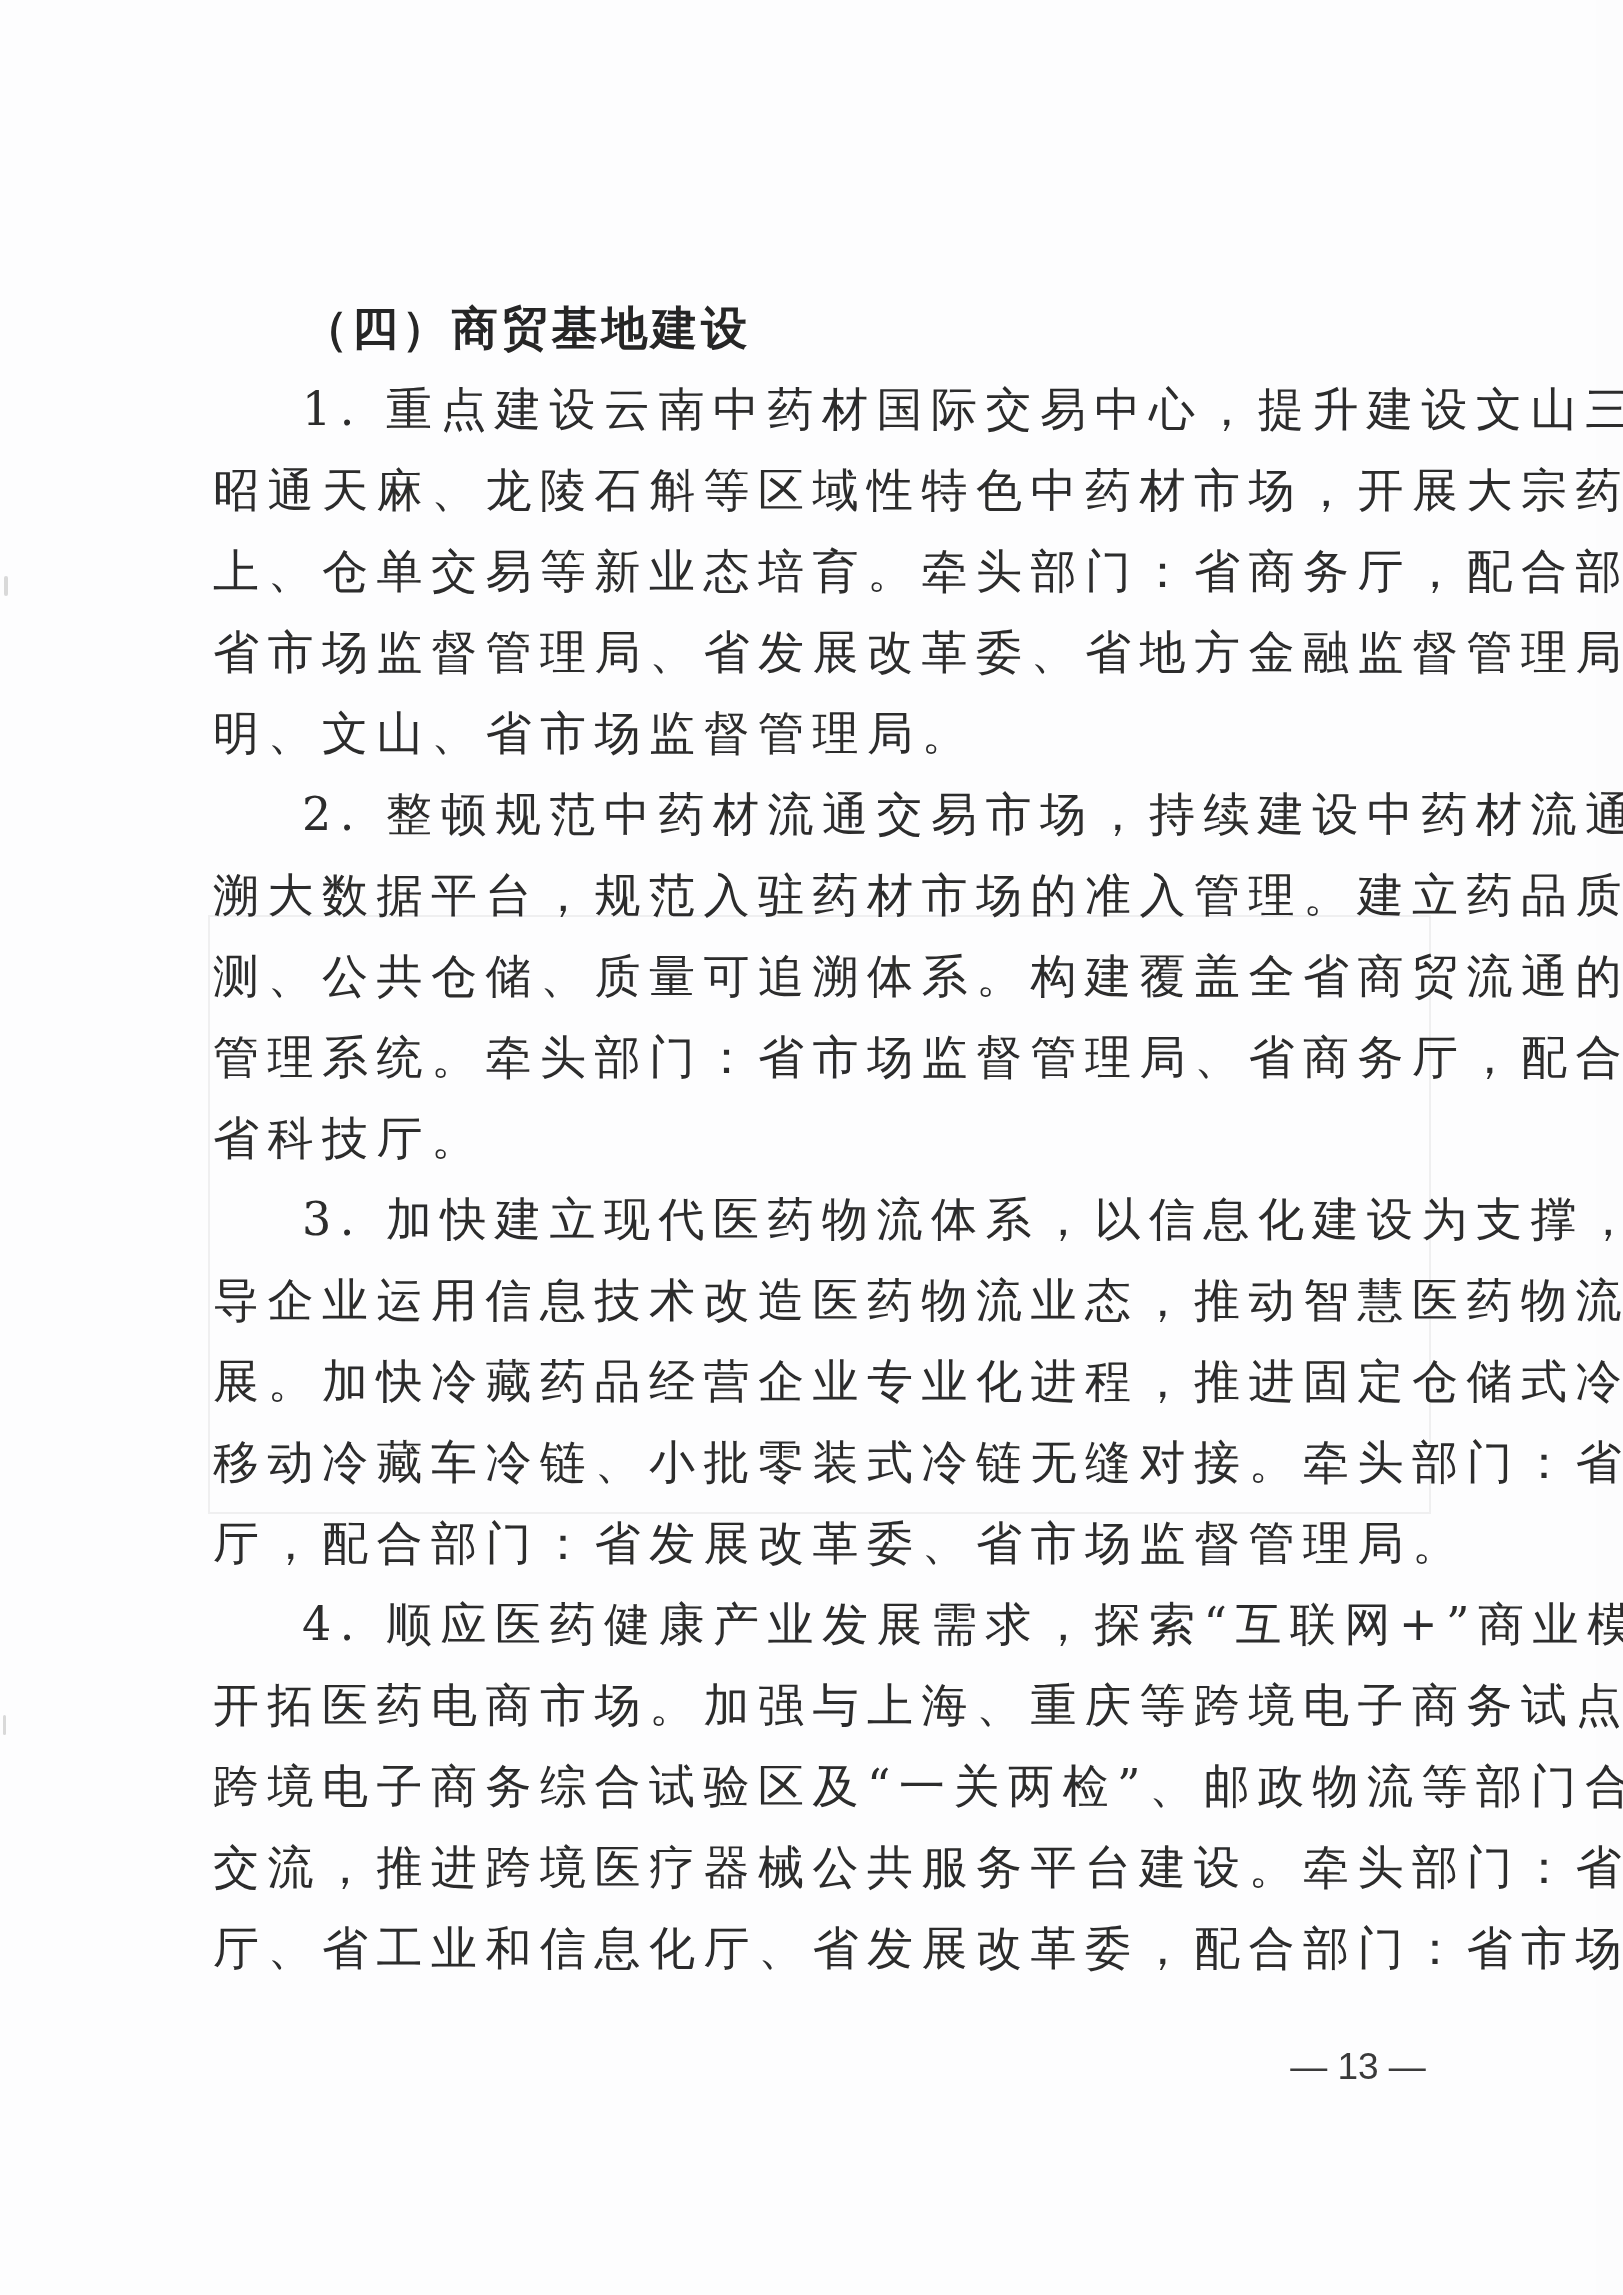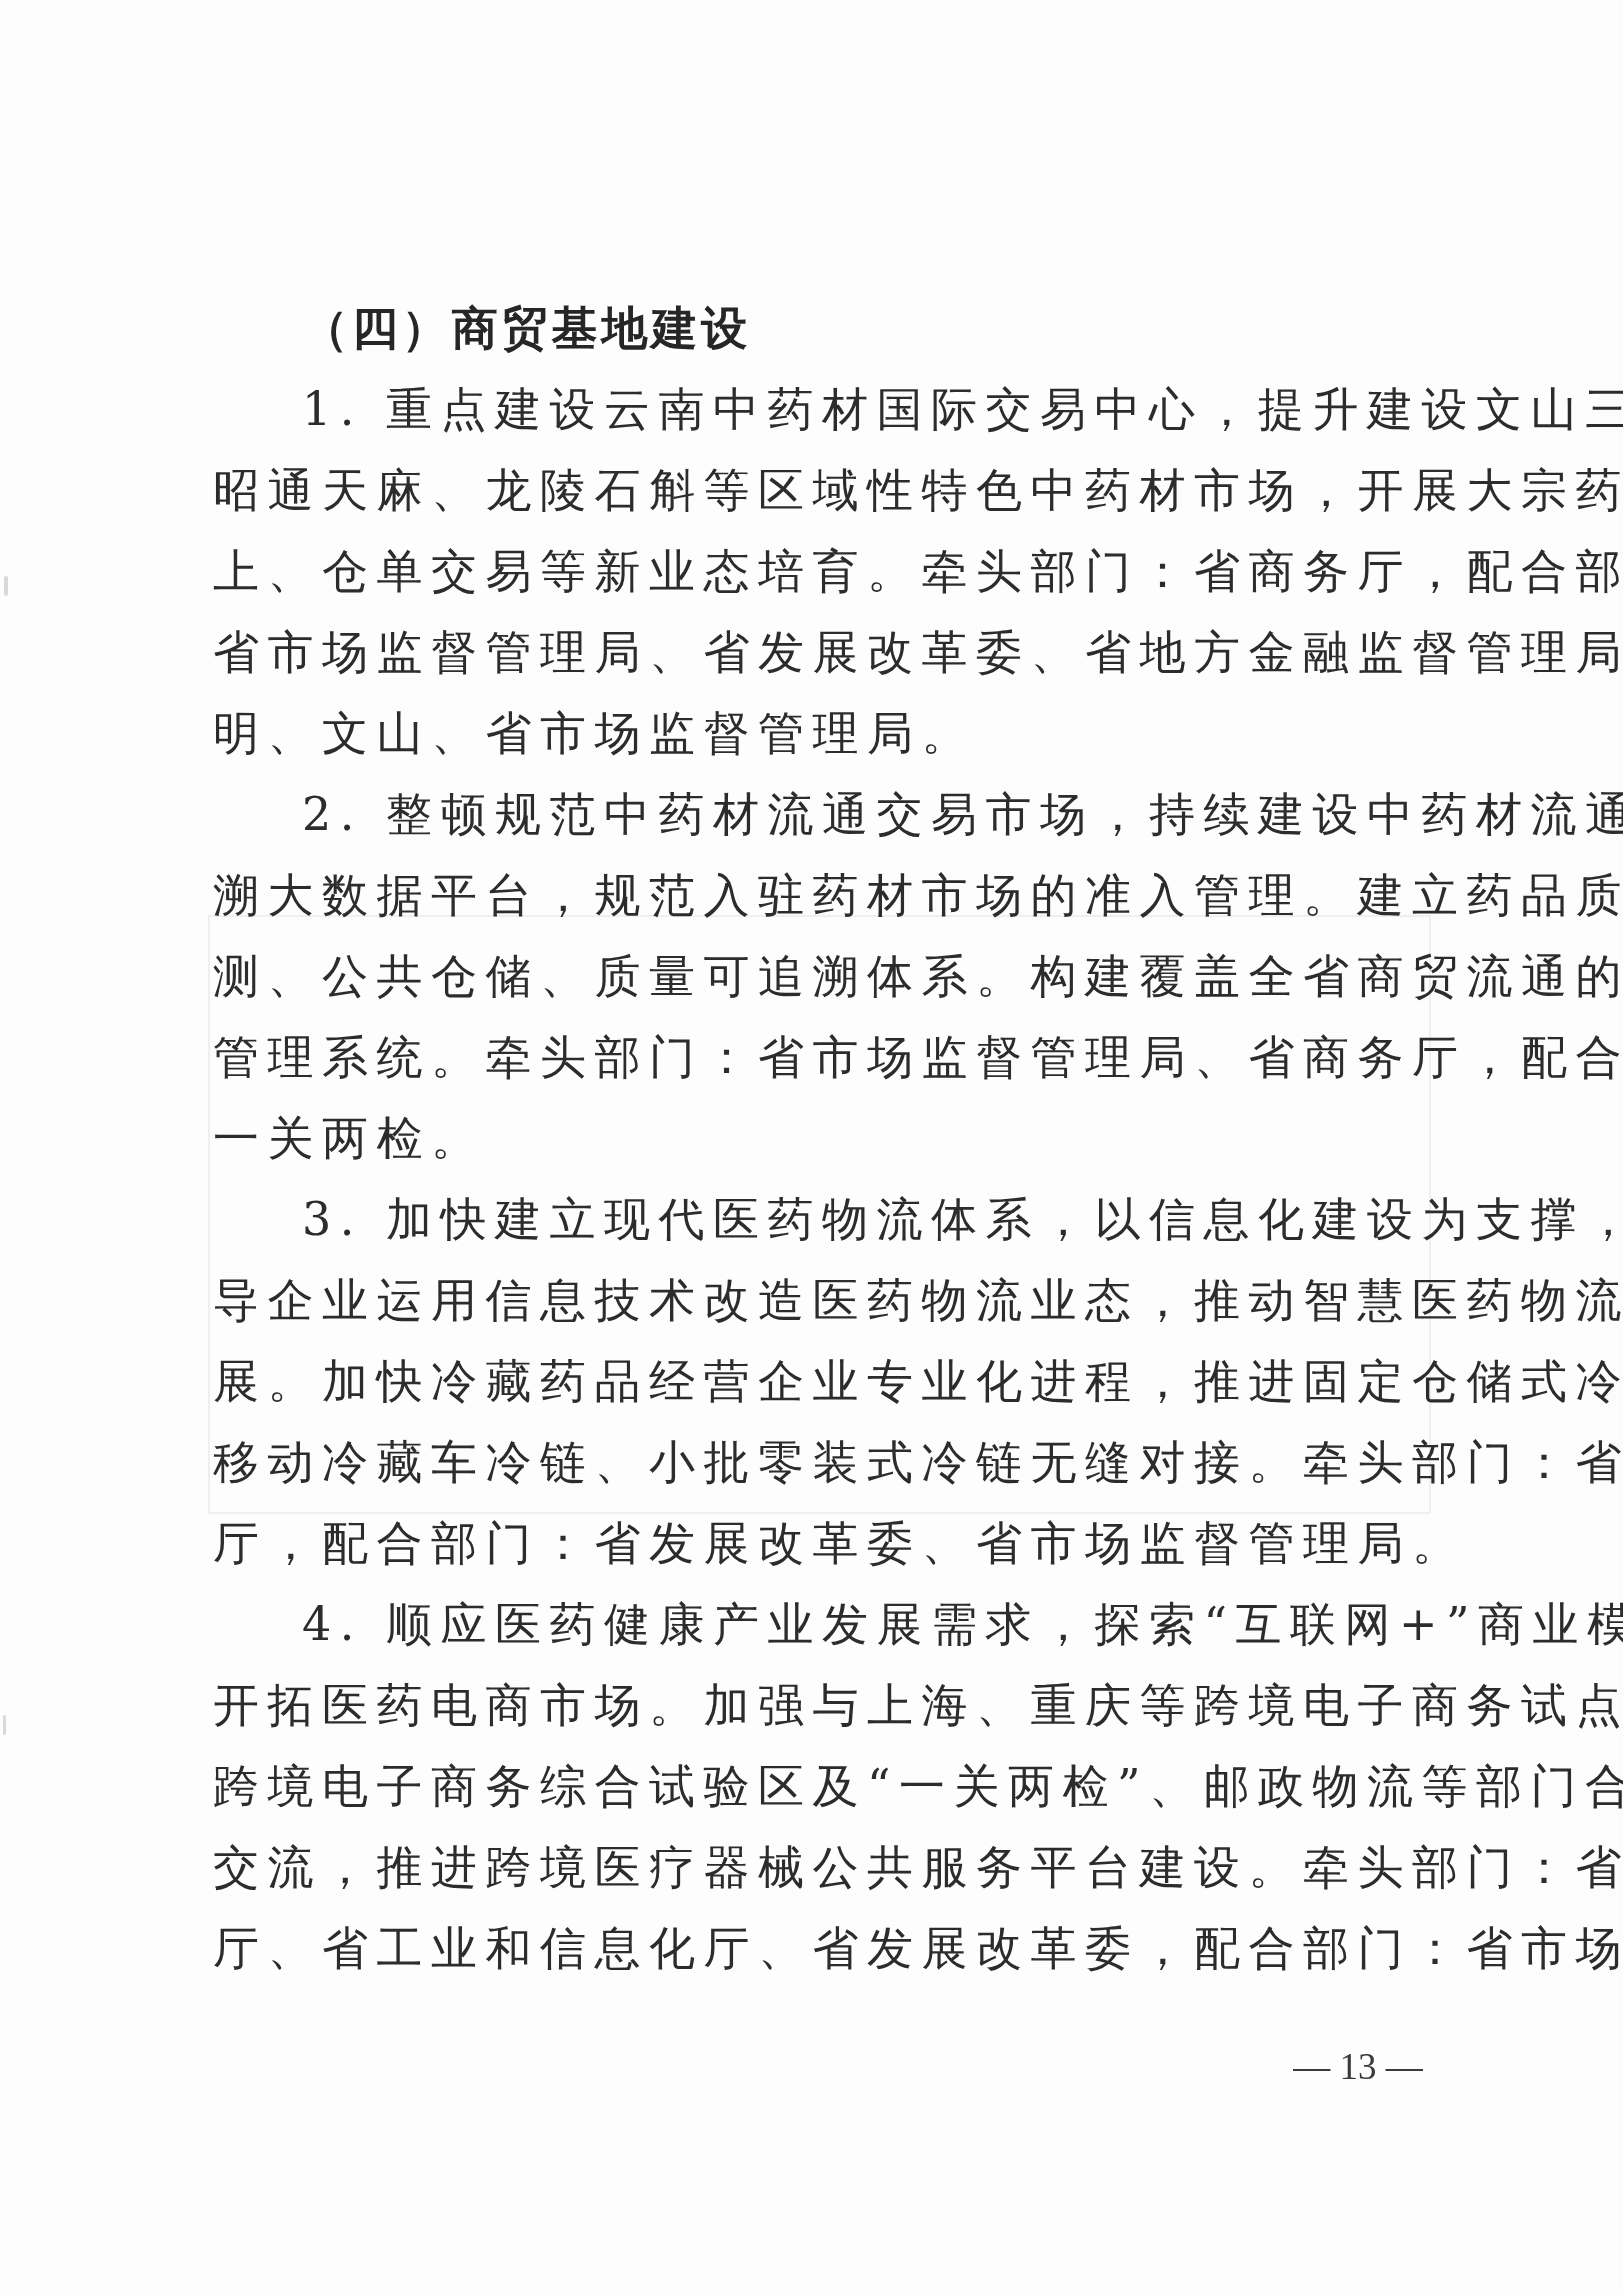--- a/index.html
+++ b/index.html
@@ -52,21 +52,21 @@
     letter-spacing: 3.9px;
     color: #262626;
   }
   .page-number {
     position: absolute;
     top: 2041px;
     left: 1276px;
     width: 164px;
     font-size: 37px;
     line-height: 52px;
-    font-family: Liberation Serif, serif;
+    font-family: Liberation Sans, sans-serif;
     color: #3a3a3a;
     text-align: center;
     white-space: nowrap;
   }
   .scan-mark {
     position: absolute;
     width: 3.9px;
     height: 19.6px;
     background: rgba(150,150,150,0.35);
     border-radius: 2px;
@@ -92,21 +92,21 @@
       <div class="line">上、仓单交易等新业态培育。牵头部门：省商务厅，配合部门：</div>
       <div class="line">省市场监督管理局、省发展改革委、省地方金融监督管理局、昆</div>
       <div class="line">明、文山、省市场监督管理局。</div>
     </div>
 
     <div>
       <div class="line indent">2. 整顿规范中药材流通交易市场，持续建设中药材流通追</div>
       <div class="line">溯大数据平台，规范入驻药材市场的准入管理。建立药品质量检</div>
       <div class="line">测、公共仓储、质量可追溯体系。构建覆盖全省商贸流通的信息</div>
       <div class="line">管理系统。牵头部门：省市场监督管理局、省商务厅，配合部门：</div>
-      <div class="line">一关两检。</div>
+      <div class="line">省科技厅。</div>
     </div>
 
     <div>
       <div class="line indent">3. 加快建立现代医药物流体系，以信息化建设为支撑，引</div>
       <div class="line">导企业运用信息技术改造医药物流业态，推动智慧医药物流发</div>
       <div class="line">展。加快冷藏药品经营企业专业化进程，推进固定仓储式冷链、</div>
       <div class="line">移动冷藏车冷链、小批零装式冷链无缝对接。牵头部门：省商务</div>
       <div class="line">厅，配合部门：省发展改革委、省市场监督管理局。</div>
     </div>
 

